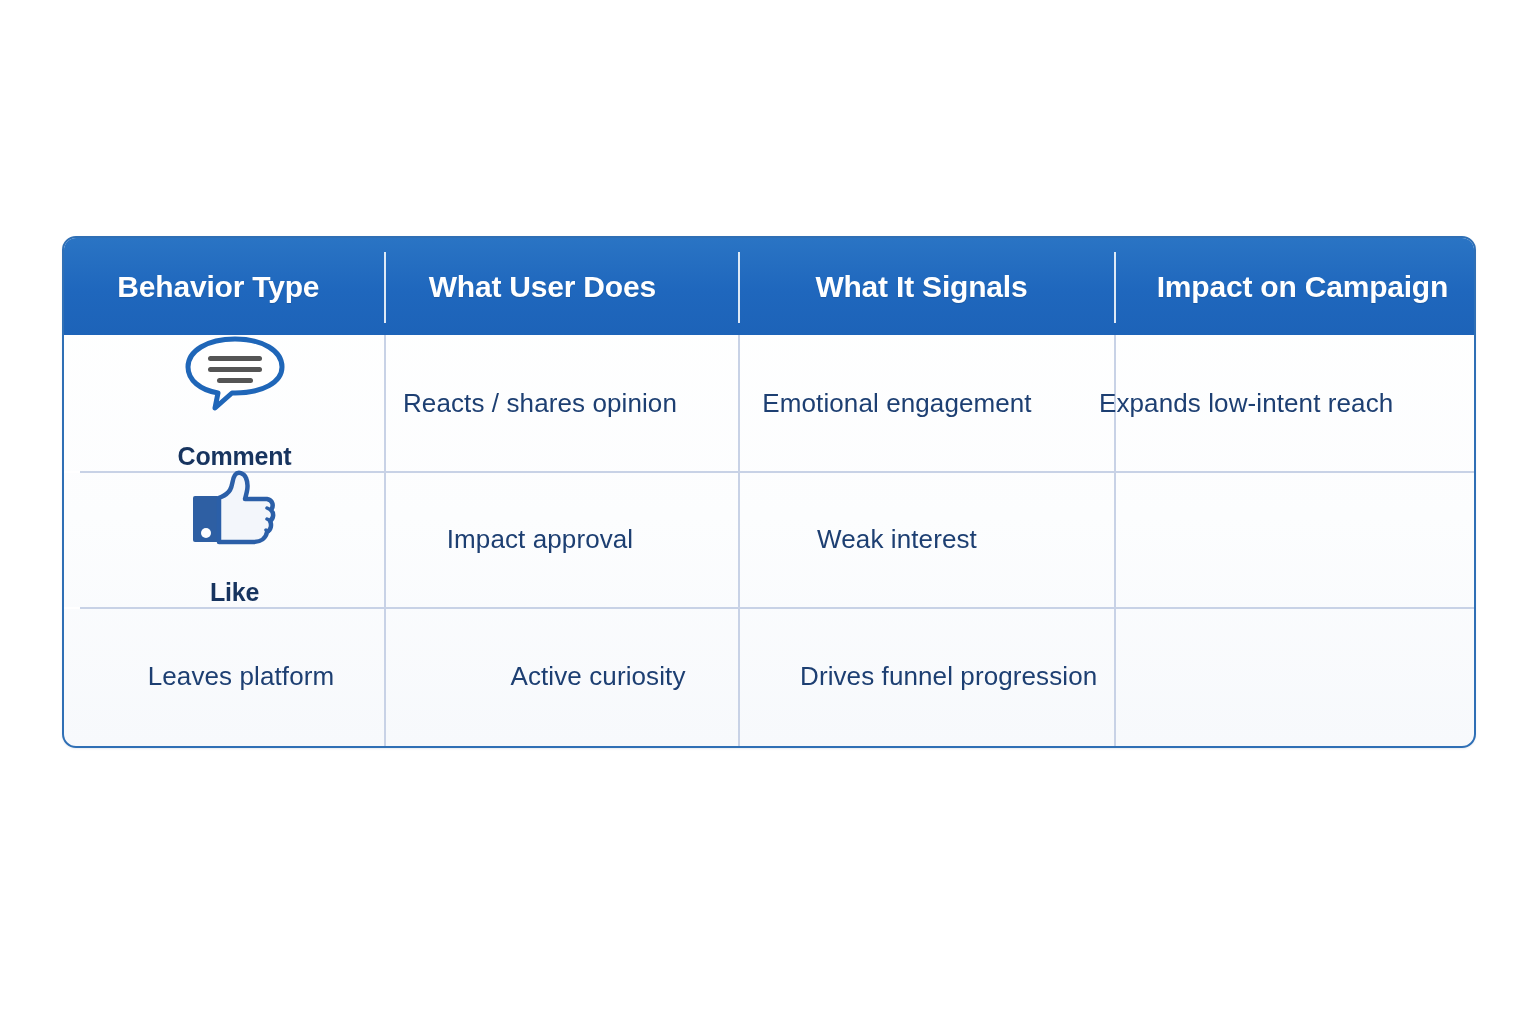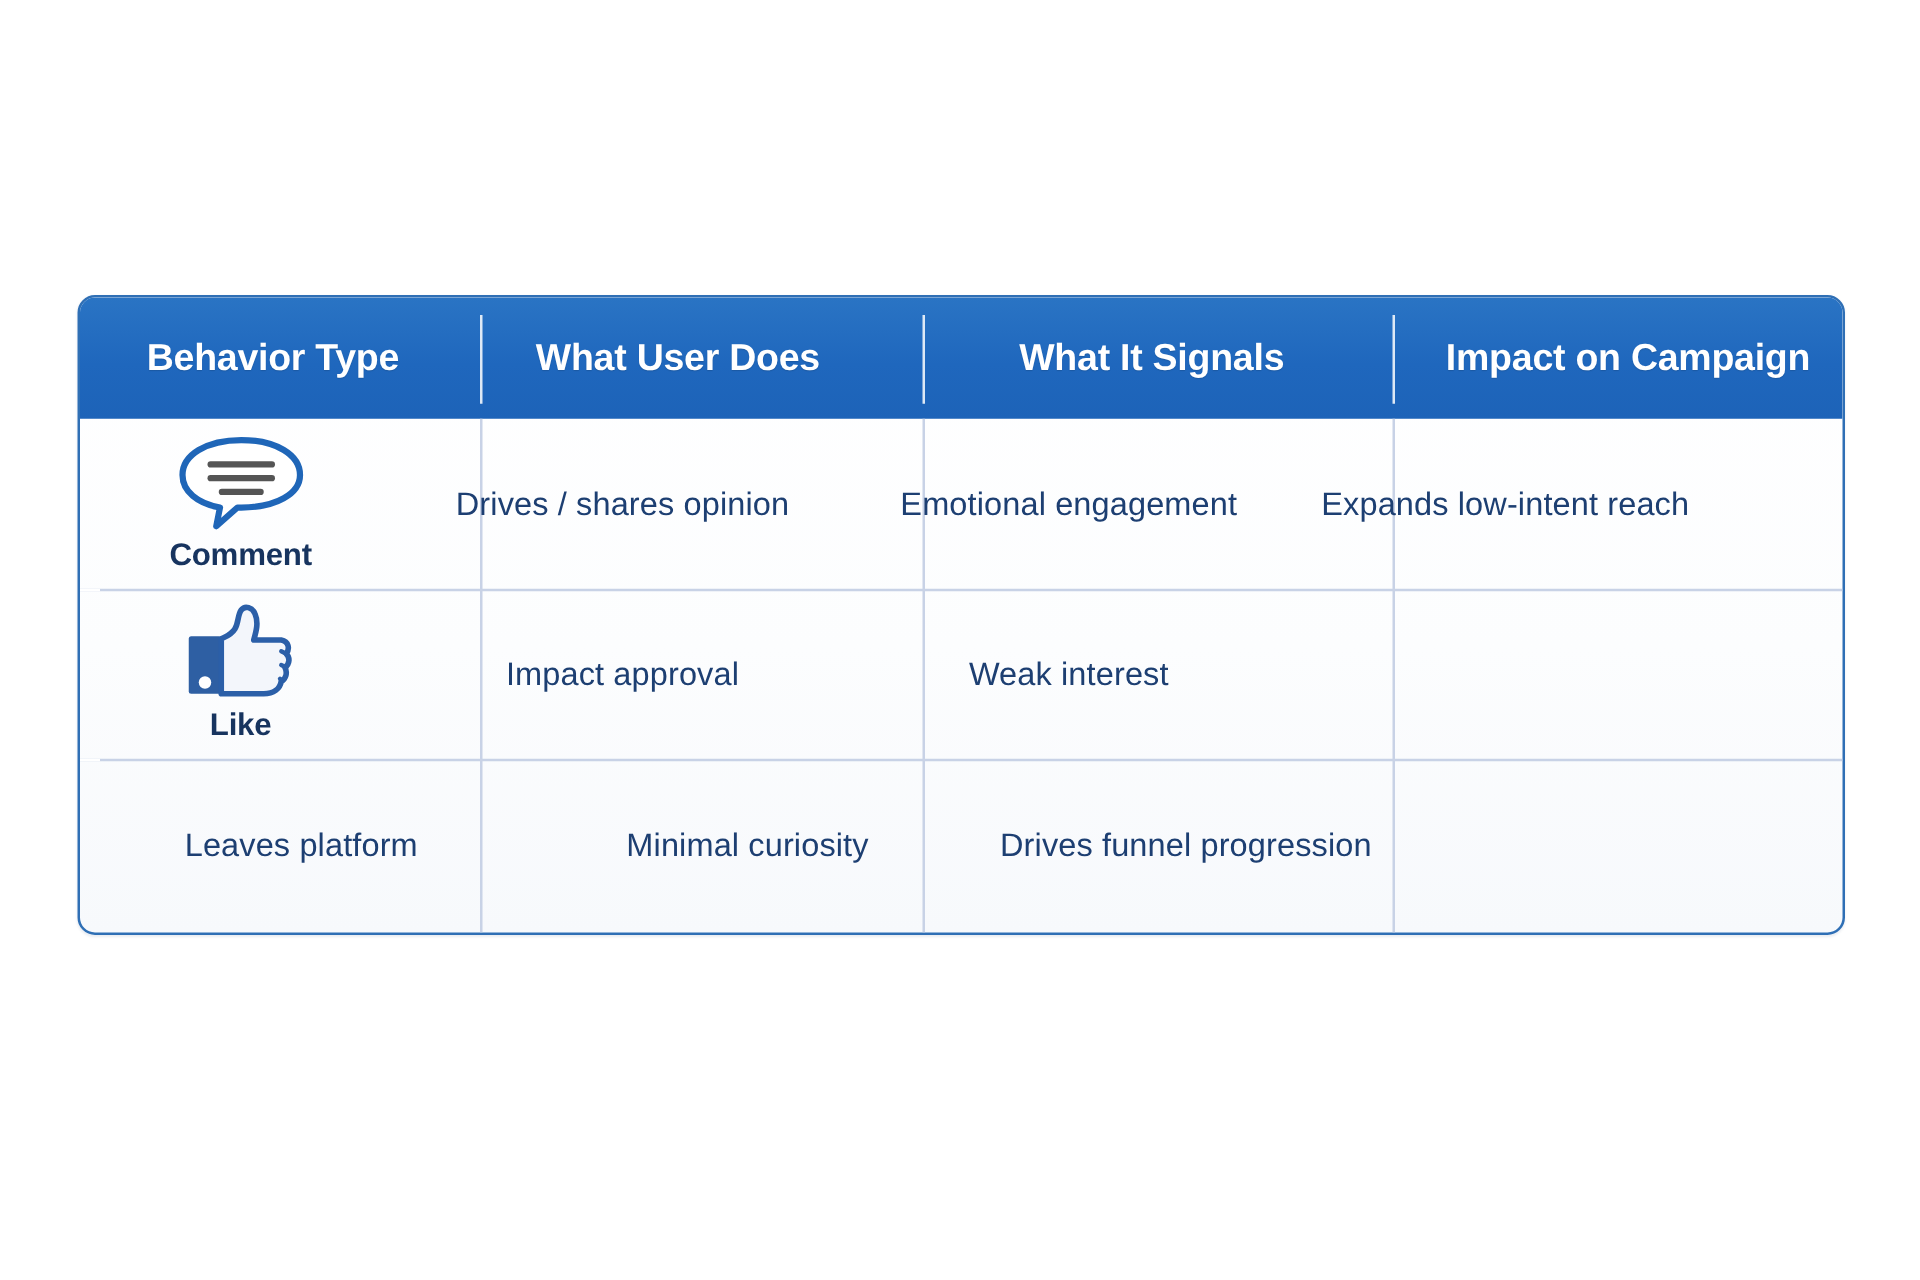--- a/index.html
+++ b/index.html
@@ -79,21 +79,21 @@
   .td {
     display: flex;
     align-items: center;
     justify-content: center;
     box-sizing: border-box;
     color: #1d3f72;
     font-size: 26px;
     font-weight: 400;
     letter-spacing: .1px;
   }
-  .td.c1 { width: 257px; flex-direction: column; justify-content: center; }
+  .td.c1 { width: 257px; flex-direction: column; justify-content: space-between; margin-left: 42px; }
   .td.c2 { width: 354px; }
   .td.c3 { width: 360px; }
   .td.c4 { width: 358px; padding-left: 22px; justify-content: flex-start; }
 
   
   .v-rule {
     position: absolute;
     top: 0;
     bottom: 0;
     width: 2px;
@@ -169,21 +169,21 @@
         <div class="icon-box">
           <svg width="108" height="76" viewBox="0 0 108 76" aria-hidden="true">
             <path d="M54 4 C26 4 7 16 7 32 C7 45 19 55 37 58 L34 73 L51 58 C52.9 58 52.9 58 54 58 C82 58 101 47 101 32 C101 16 82 4 54 4 Z" fill="#ffffff" stroke="#1f66b8" stroke-width="5" stroke-linejoin="round"></path>
             <rect x="27" y="21" width="54" height="5" rx="2.5" fill="#555555"></rect>
             <rect x="27" y="32" width="54" height="5" rx="2.5" fill="#555555"></rect>
             <rect x="36" y="43" width="36" height="5" rx="2.5" fill="#555555"></rect>
           </svg>
         </div>
         <div class="cell-label">Comment</div>
       </div>
-      <div class="td c2">Drives / shares opinion</div>
+      <div class="td c2">Reacts / shares opinion</div>
       <div class="td c3">Emotional engagement</div>
       <div class="td c4">Expands low-intent reach</div>
     </div>
 
     <div class="h-rule" style="top:136px">
       <span class="inset-gap"></span>
     </div>
 
     <div class="trow r2">
       <div class="td c1">
@@ -202,18 +202,18 @@
       <div class="td c2">Impact approval</div>
       <div class="td c3">Weak interest</div>
     </div>
 
     <div class="h-rule" style="top:272px">
       <span class="inset-gap"></span>
     </div>
 
     <div class="trow r3">
       <div class="td c2">Leaves platform</div>
-      <div class="td c3">Minimal curiosity</div>
+      <div class="td c3">Active curiosity</div>
       <div class="td c4">Drives funnel progression</div>
     </div>
 
   </div>
 </div>
 
 </body></html>

